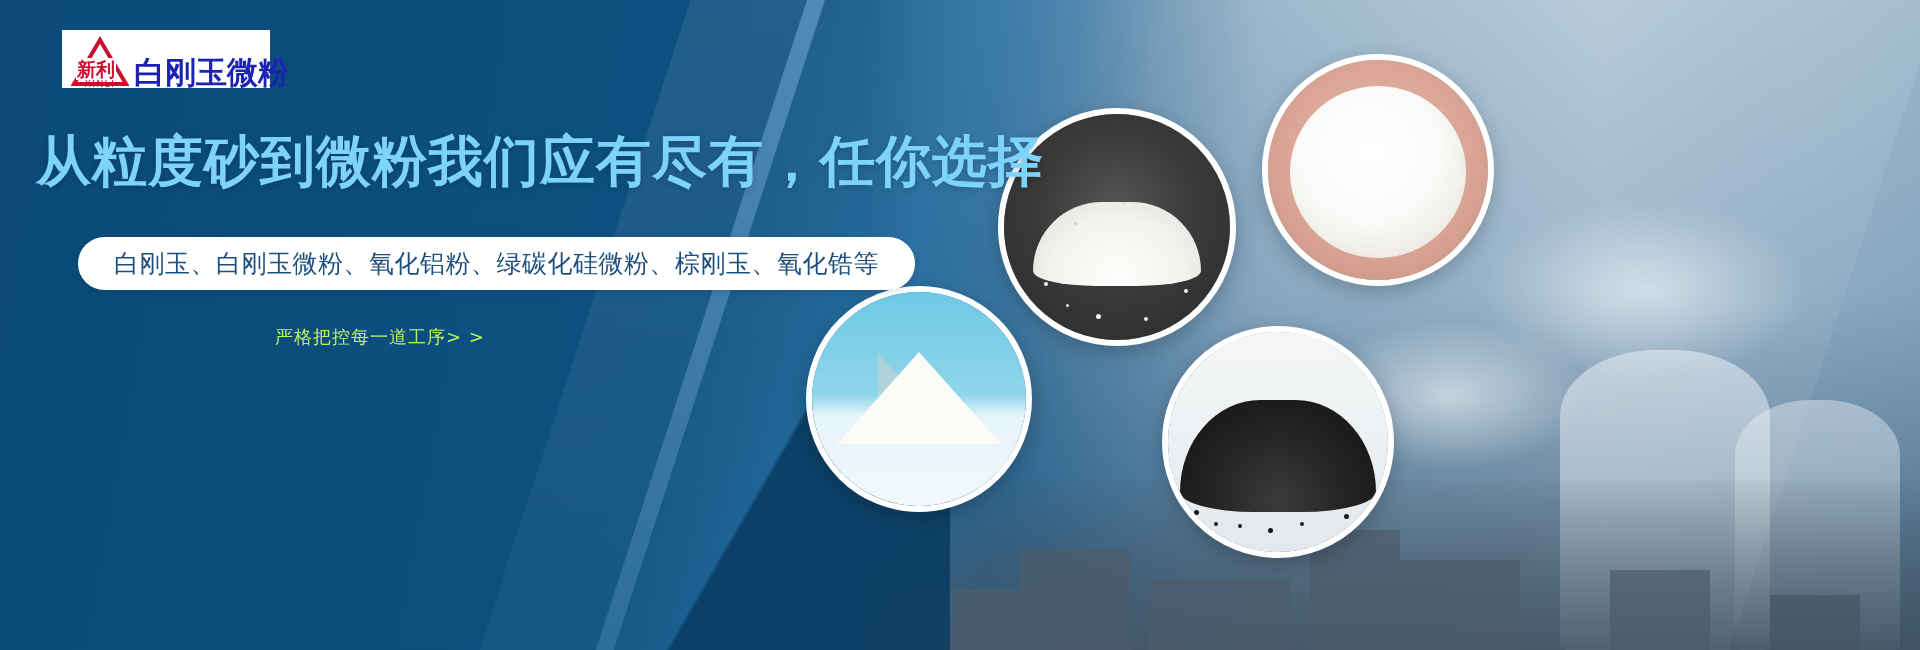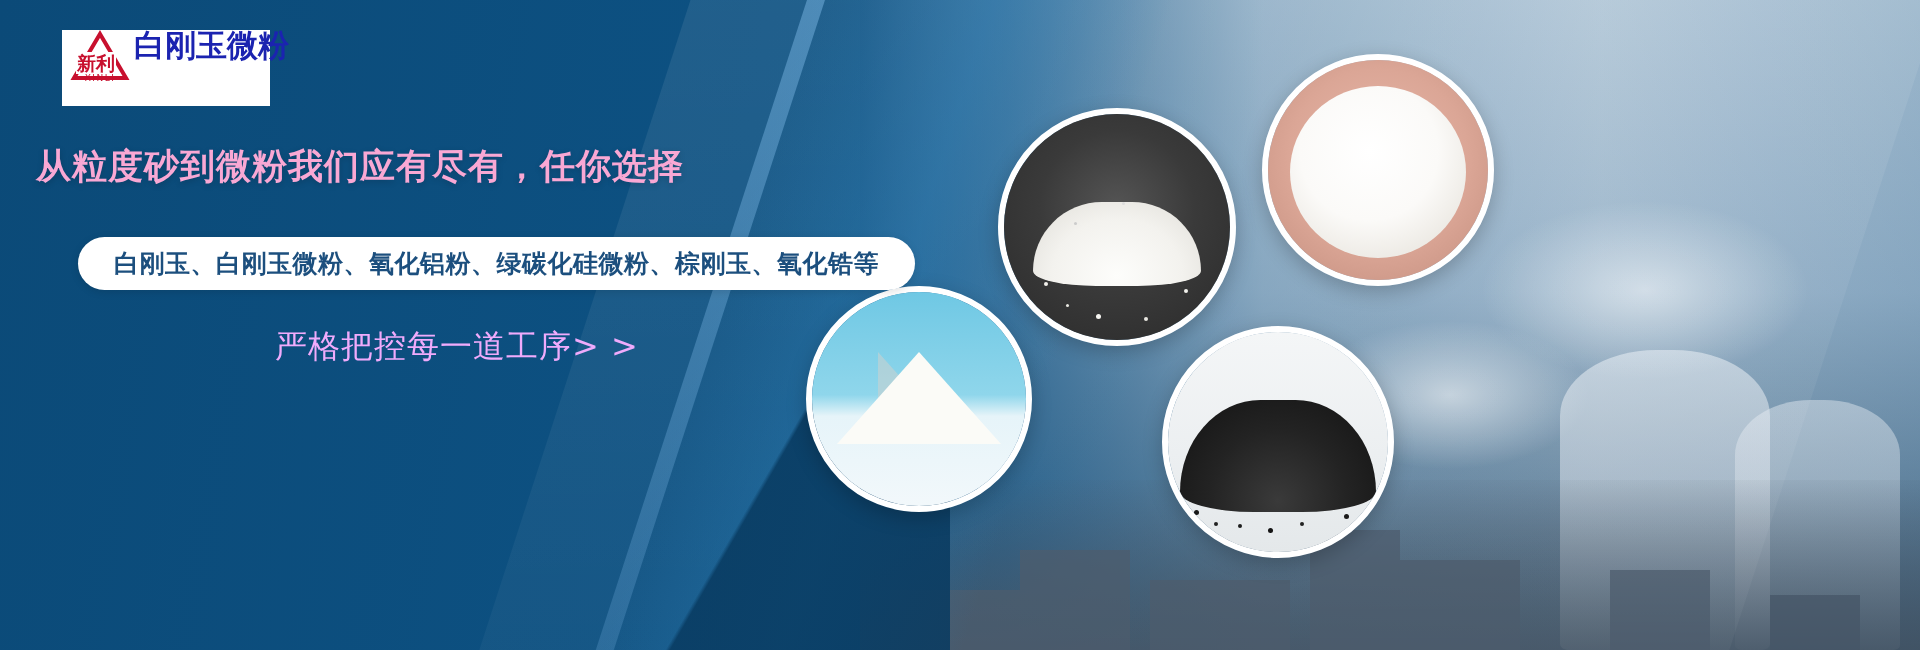--- a/index.html
+++ b/index.html
@@ -75,81 +75,80 @@
   }
   .corner-wedge {
     position:absolute; bottom:0; left:620px;
     width:330px; height:250px;
     background:linear-gradient(120deg, rgba(10,66,108,0) 40%, rgba(8,58,96,.85) 41%);
   }
 
   
   .logo-box {
     position:absolute; left:62px; top:30px;
-    width:208px; height:76px;
+    width:208px; height:58px;
     background:#ffffff;
-    display:flex; align-items:flex-start;
+    display:flex; align-items:flex-end;
     padding-left:8px;
     z-index:9;
   }
   .logo-mark {
     position:relative; width:60px; height:52px; flex:none;
   }
   .logo-mark svg { display:block; }
   .logo-text {
     font-family:"DejaVu Sans","Liberation Sans",sans-serif;
     font-weight:bold;
     font-size:31px;
     color:#1b23b0;
     letter-spacing:0px;
     margin-left:4px;
     line-height:1;
     white-space:nowrap;
   }
 
   
   .headline {
-    position:absolute; left:36px; top:148px;
+    position:absolute; left:36px; top:132px;
     font-family:"DejaVu Sans","Liberation Sans",sans-serif;
     font-weight:bold;
-    font-size:35px;
+    font-size:55px;
     line-height:1.08;
-    color:#f9a8d4;
+    color:#7dd3fc;
     letter-spacing:1px;
     white-space:nowrap;
     z-index:8;
     text-shadow:0 2px 6px rgba(0,0,0,.18);
   }
 
   
   .pill {
     position:absolute; left:78px; top:237px;
     height:53px;
     padding:0 36px;
     background:#ffffff;
     border-radius:28px;
     display:flex; align-items:center;
     z-index:8;
     box-shadow:0 2px 8px rgba(0,0,0,.12);
-    font-weight:bold;
   }
   .pill-text {
     font-family:"DejaVu Sans","Liberation Sans",sans-serif;
     font-size:25px;
     color:#1c4f7e;
     letter-spacing:.5px;
     white-space:nowrap;
   }
 
   
   .tagline {
     position:absolute; left:275px; top:325px;
     font-family:"DejaVu Sans","Liberation Sans",sans-serif;
-    font-size:32px;
-    color:#f0abfc;
+    font-size:18px;
+    color:#bef264;
     letter-spacing:1px;
     white-space:nowrap;
     z-index:8;
   }
 
   
   .circle {
     position:absolute;
     border-radius:50%;
     overflow:hidden;

